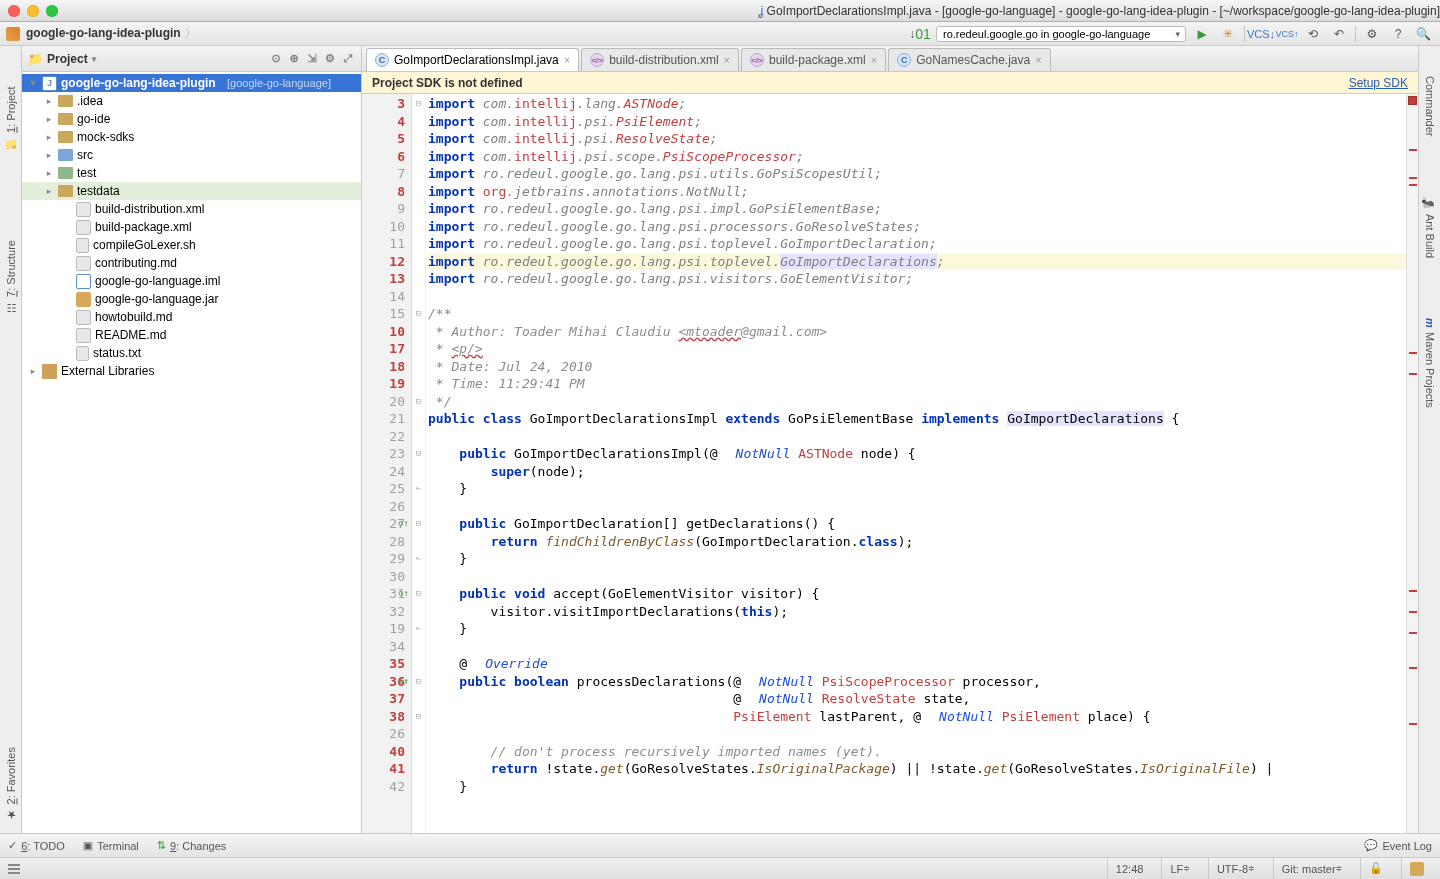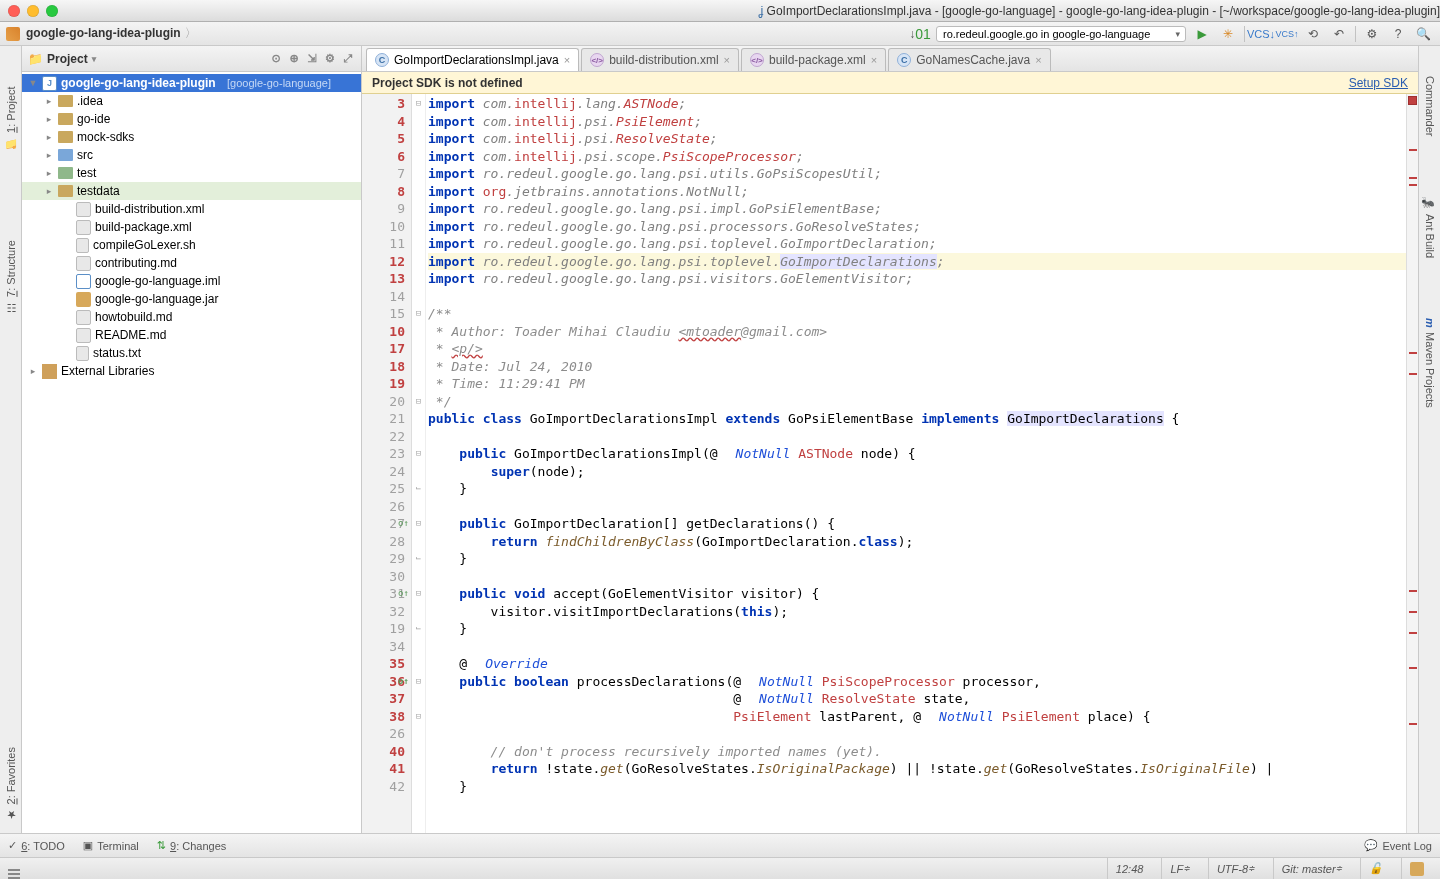--- a/index.html
+++ b/index.html
@@ -92,21 +92,21 @@
 .cmt { color:#8c8c8c; font-style:italic; }
 .ann-err { color:#1d4ed8; font-style:italic;margin-left:18px; }
 .mthd { color:#7a5a2a; font-style:italic; }
 .highlight-usage { background:#e4e4ff; }
 .underline-err { text-decoration: underline wavy #c04040; }
 
 
 .btmtool { height:24px; background:linear-gradient(#f4f4f4,#e4e4e4); border-top:1px solid #c9c9c9; display:flex; align-items:center; padding:0 8px; gap:18px; font-size:11px; color:#555; }
 .btmtool .item { display:flex; align-items:center; gap:4px; }
 .btmtool .spacer { flex:1; }
-.statusbar { height:22px; background:linear-gradient(#f0f0f0,#e0e0e0); border-top:1px solid #c9c9c9; display:flex; align-items:flex-end; padding:0 8px; font-size:11px; color:#555; gap:10px;font-style:italic; }
+.statusbar { height:22px; background:linear-gradient(#f0f0f0,#e0e0e0); border-top:1px solid #c9c9c9; display:flex; align-items:center; padding:0 8px; font-size:11px; color:#555; gap:10px; }
 .statusbar .spacer { flex:1; }
 .statusbar .cell { border-left:1px solid #c9c9c9; padding:0 8px; height:100%; display:flex; align-items:center; }
 .man-ico { width:14px; height:14px; background:#d7a85a; border-radius:2px; }
 .menu-ico { width:12px; height:10px; border-top:2px solid #888; border-bottom:2px solid #888; position:relative; }
 .menu-ico::before { content:""; position:absolute; top:2px; left:0; right:0; height:2px; background:#888; }
 .uline { text-decoration:underline; }
 </style>
 </head>
 <body>
 

